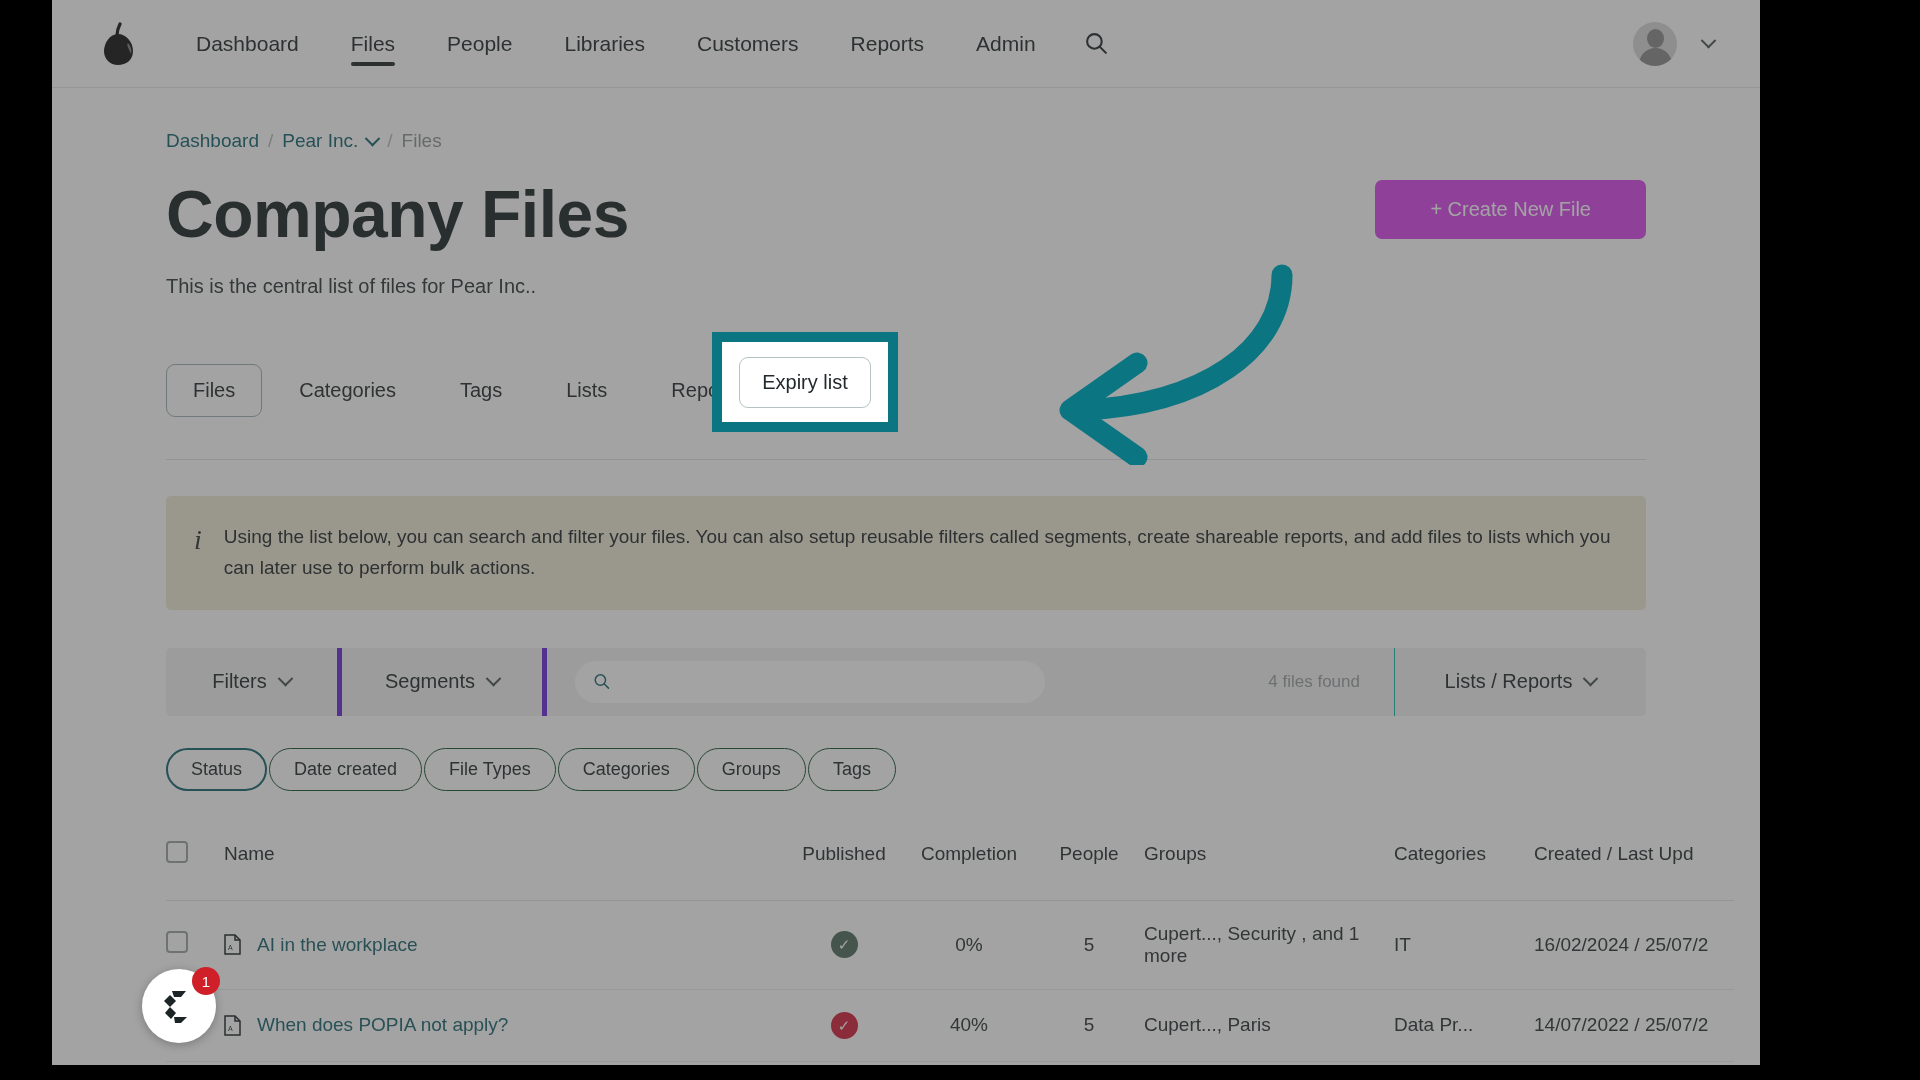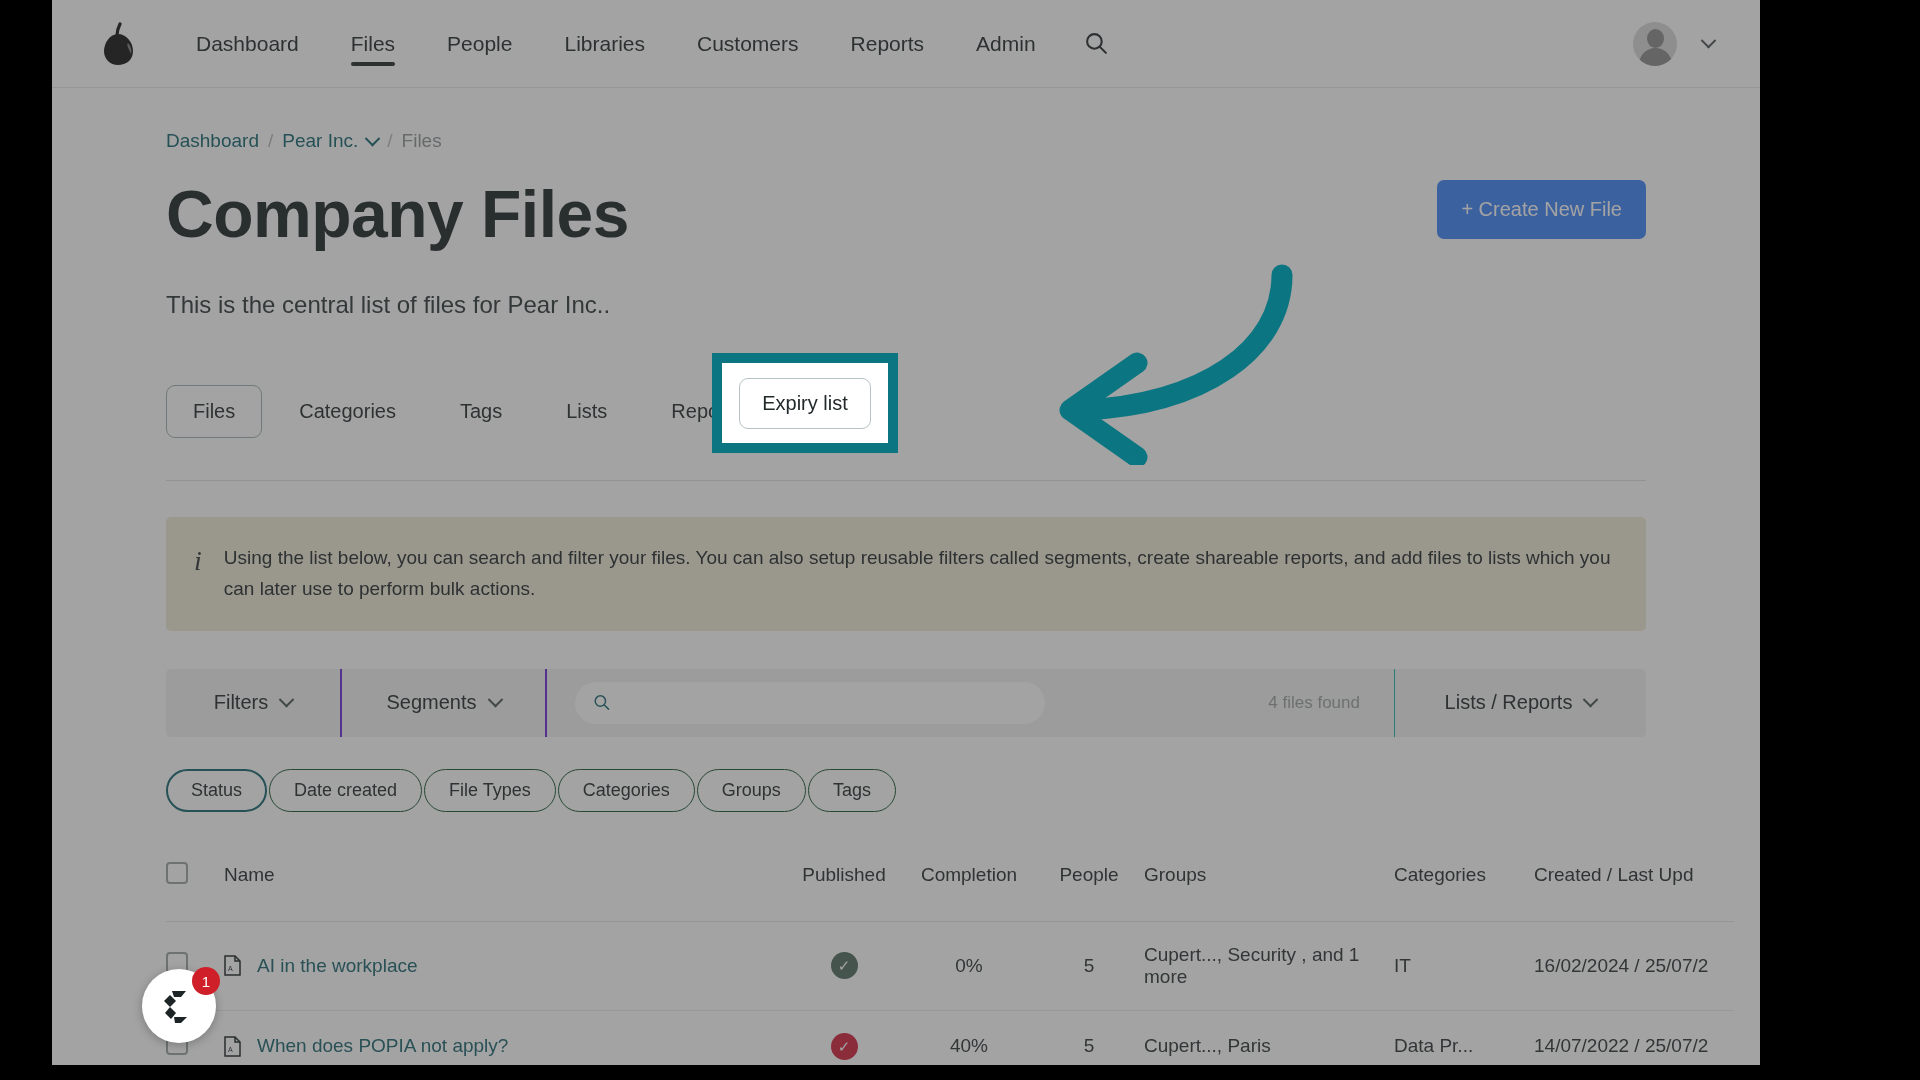--- a/index.html
+++ b/index.html
@@ -162,29 +162,29 @@
     margin-top: 28px;
   }
   #page-title {
     font-size: 66px;
     font-weight: bold;
     color: #1a2224;
     letter-spacing: -0.5px;
     line-height: 1.05;
   }
   #page-subtitle {
-    font-size: 24px;
+    font-size: 20px;
     color: #2d3537;
-    margin-top: 42px;
+    margin-top: 26px;
   }
   #create-new-file {
-    background: #3b82f6;
+    background: #d946ef;
     color: #ffffff;
     font-size: 20px;
-    padding: 18px 24px;
+    padding: 18px 55px;
     border-radius: 7px;
     border: none;
     cursor: pointer;
     white-space: nowrap;
     font-family: "Liberation Sans", sans-serif;
   }
 
   
   #tabs {
     display: flex;
@@ -283,21 +283,21 @@
     display: flex;
     align-items: center;
     justify-content: center;
     gap: 13px;
     font-size: 20px;
     color: #232a2c;
     cursor: pointer;
     position: relative;
     white-space: nowrap;
   }
-  .fb-sep { border-right: 2px solid #6d28d9; justify-content: center; }
+  .fb-sep { border-right: 5px solid #6d28d9; justify-content: center; }
   #fb-filters { width: 176px; }
   #fb-segments { width: 205px; }
   #fb-search {
     flex: 1 1 auto;
     padding: 0 28px;
     justify-content: flex-start;
   }
   #search-input-wrap {
     width: 470px;
     height: 42px;

